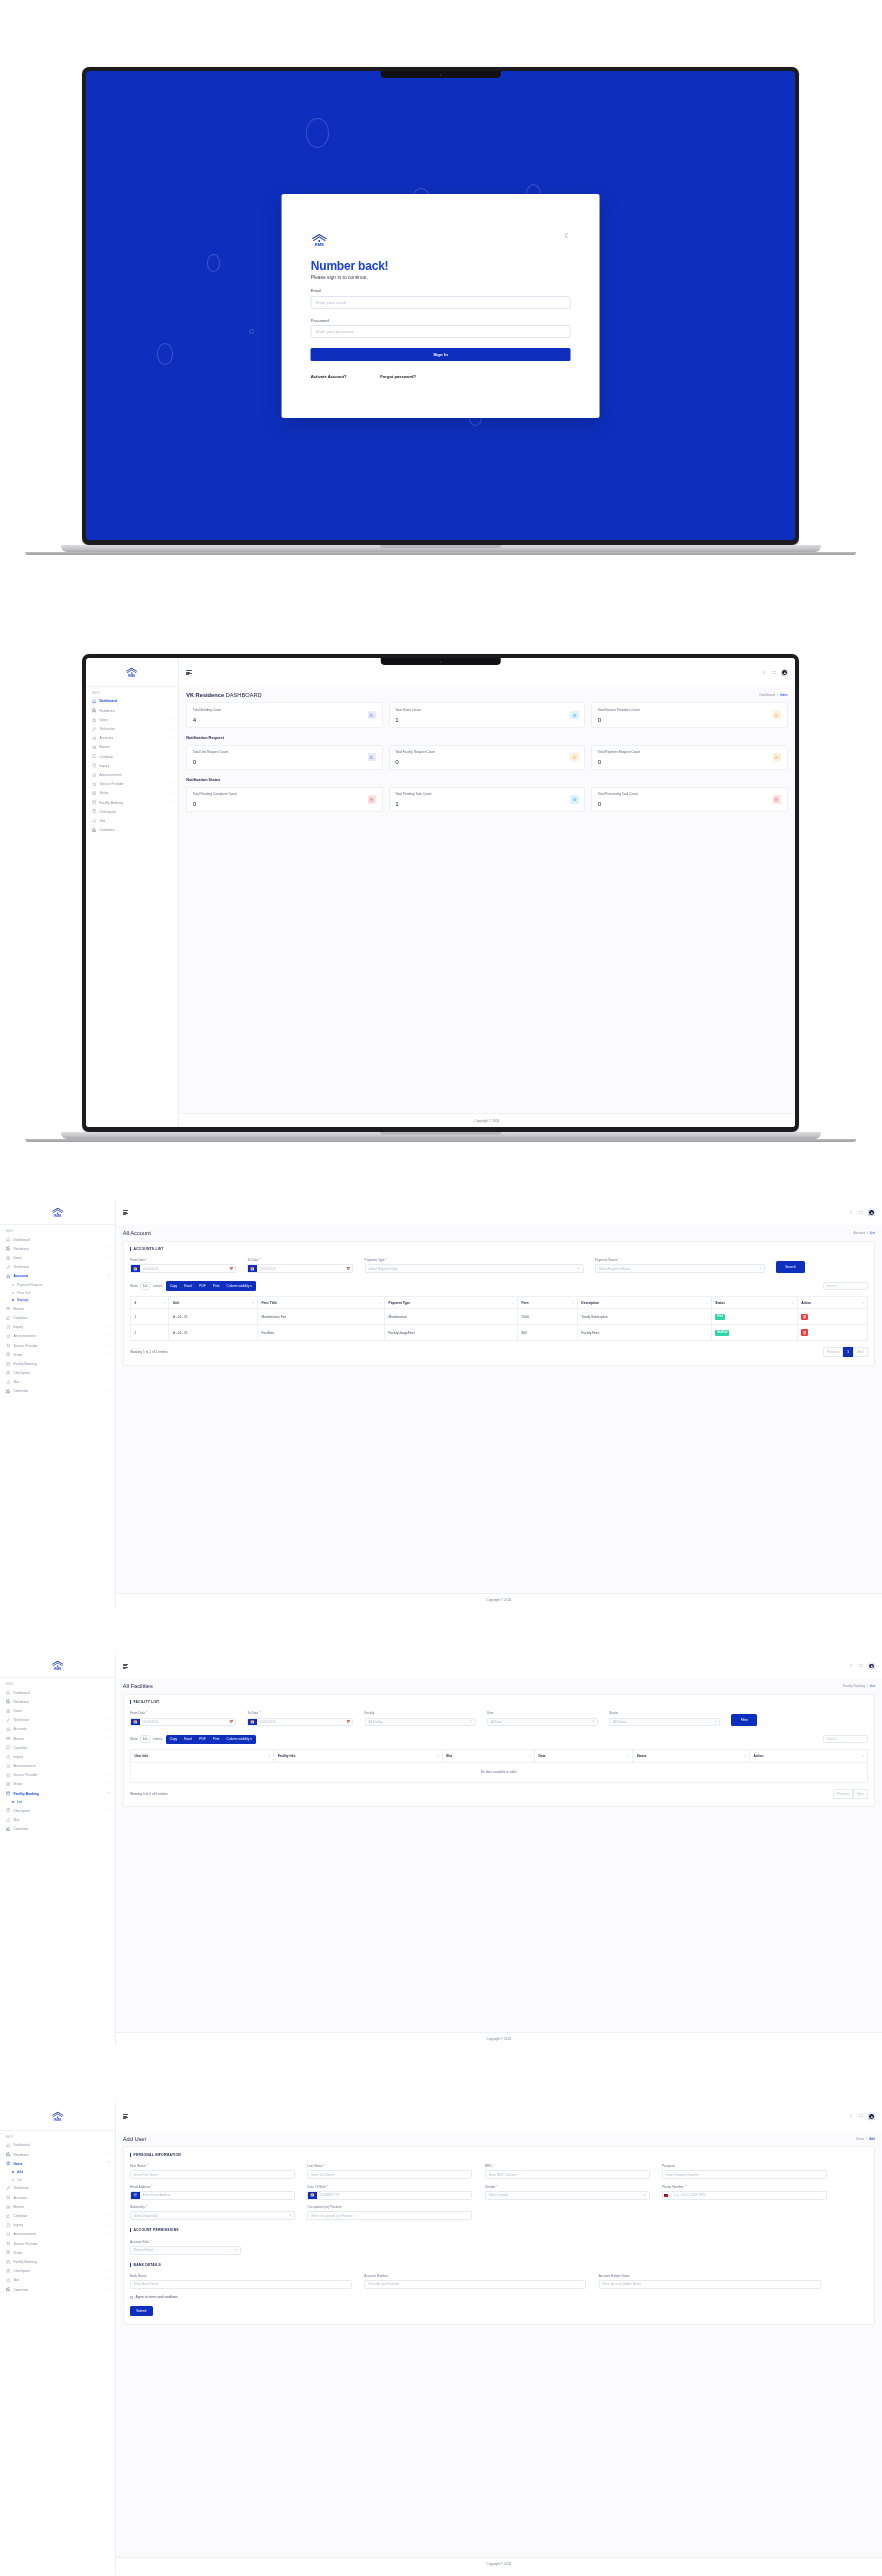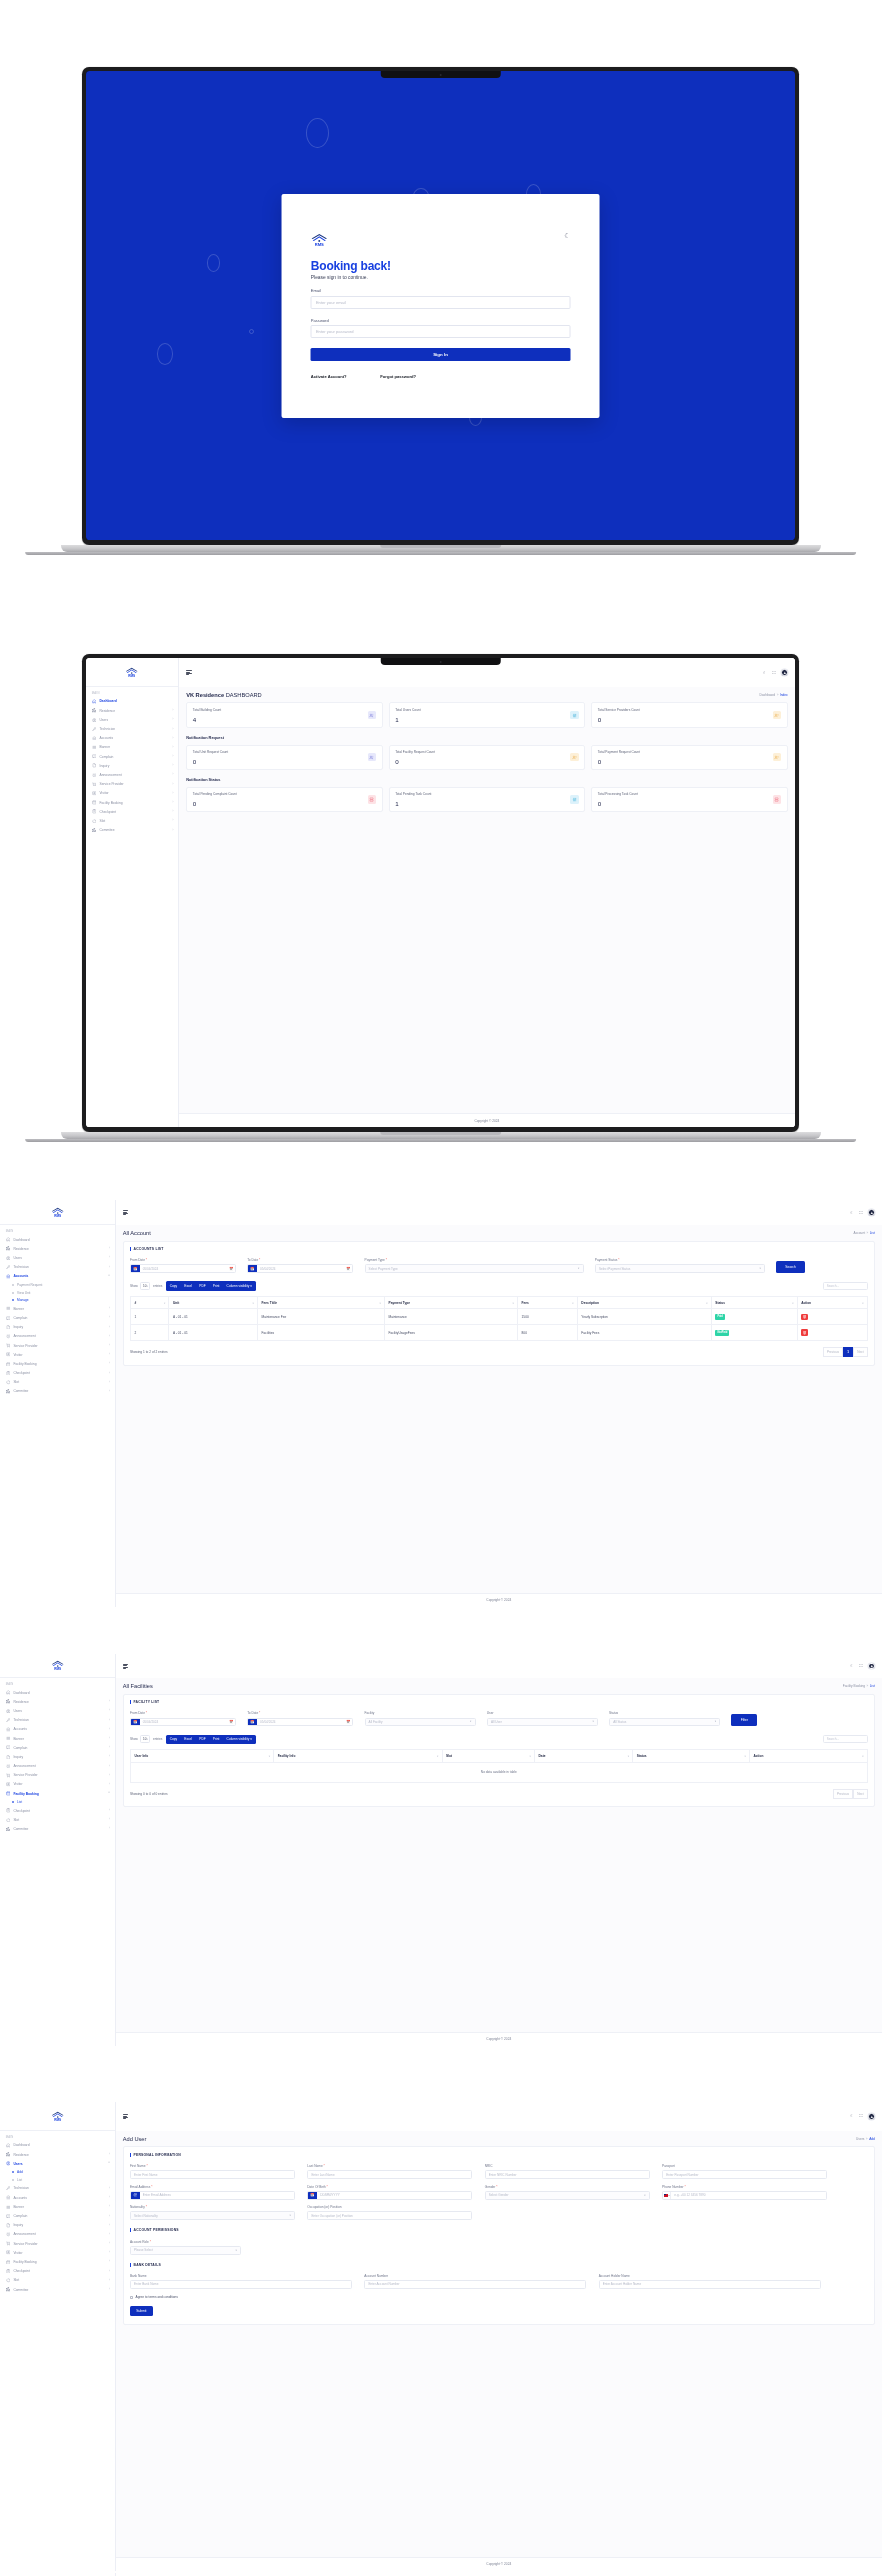--- a/index.html
+++ b/index.html
@@ -194,21 +194,21 @@
               <span class="lc-logo">
                 <svg viewBox="0 0 64 50">
                   <path d="M32 4 L60 20 L56 22 L32 8 L8 22 L4 20 Z" fill="#16327e"></path>
                   <path d="M32 12 L56 27 L52 29 L32 16 L12 29 L8 27 Z" fill="#1840e0"></path>
                   <rect x="29" y="26" width="6" height="6" fill="#16327e"></rect>
                   <text x="32" y="48" font-size="15" font-weight="bold" fill="#1840e0" text-anchor="middle" font-family="Liberation Sans, sans-serif">RMS</text>
                 </svg>
               </span>
               <span class="lc-moon">☾</span>
             </div>
-            <div class="lc-title">Booking back!</div>
+            <div class="lc-title">Number back!</div>
             <div class="lc-sub">Please sign in to continue.</div>
 
             <div class="lc-label">Email</div>
             <div class="lc-input">Enter your email</div>
 
             <div class="lc-label">Password</div>
             <div class="lc-input">Enter your password</div>
 
             <div class="lc-btn">Sign In</div>
 

